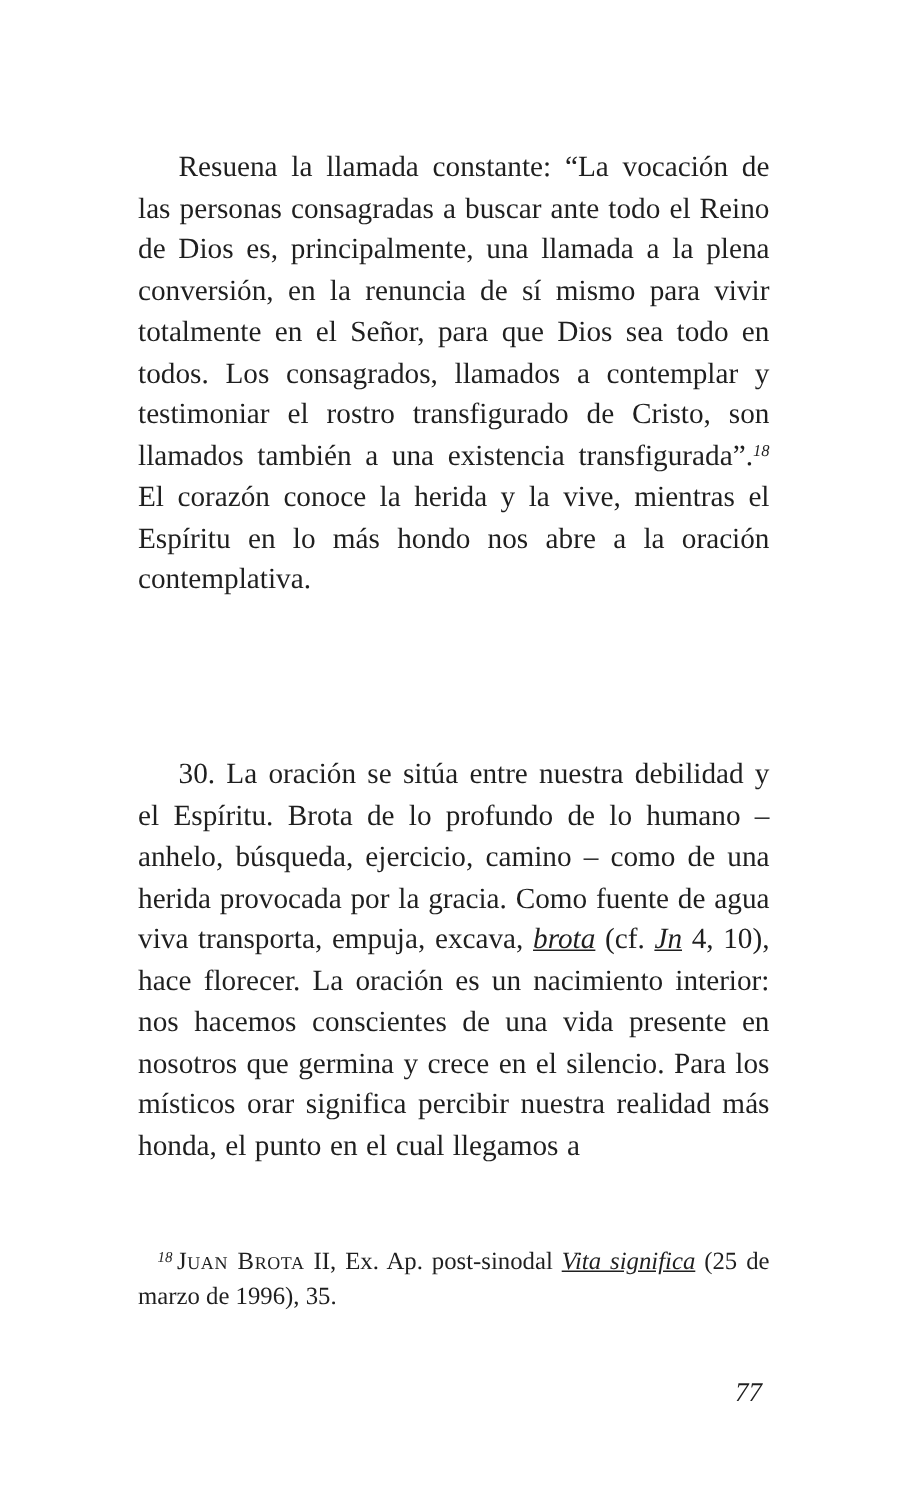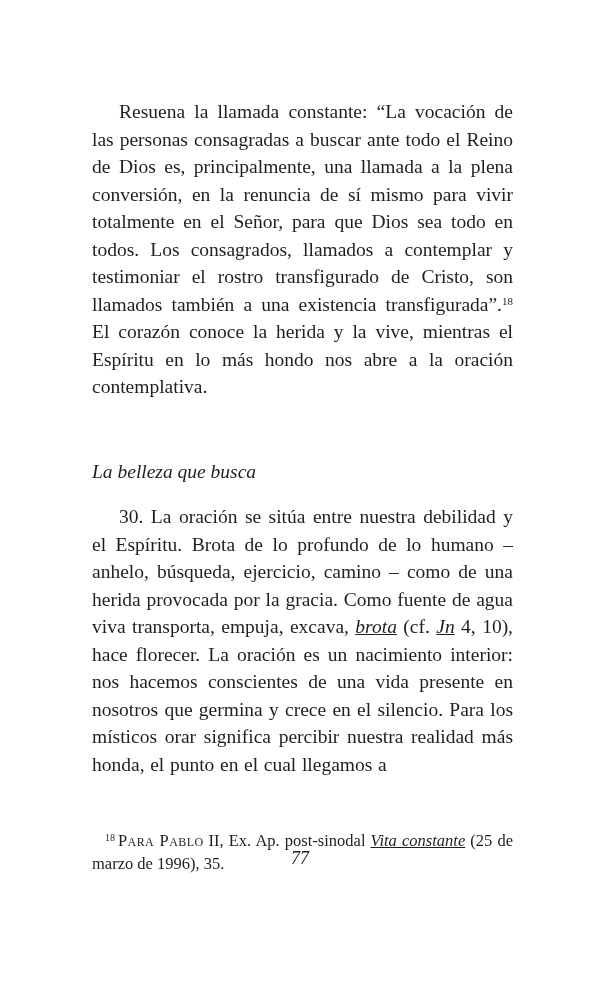--- a/index.html
+++ b/index.html
@@ -51,20 +51,21 @@
   }
   .para-num {
     font-weight: normal;
   }
   .fn-ref {
     font-size: 11px;
     line-height: 0;
     position: relative;
     top: -6px;
     vertical-align: baseline;
+    font-style: italic;
   }
   .footnote {
     position: absolute;
     left: 92px;
     top: 829px;
     width: 421px;
     margin: 0;
     font-size: 16.5px;
     line-height: 23px;
     text-align: justify;
@@ -75,39 +76,38 @@
     top: -5px;
     margin-right: 3px;
   }
   .smallcaps {
     font-variant: small-caps;
     letter-spacing: 0.4px;
   }
   .page-number {
     position: absolute;
     left: 92px;
-    top: 846px;
+    top: 916px;
     width: 421px;
-    text-align: center;
+    text-align: right;
     padding-right: 5px;
     box-sizing: border-box;
     font-size: 18px;
     font-style: italic;
     line-height: 24px;
   }
   i { font-style: italic; text-decoration: underline; }
 </style>
 </head>
 <body>
 
 <div class="page">
 
   <p class="text-block para-intro body-para"><span>Resuena la llamada constante: “La vocación de las personas consagradas a buscar ante todo el Reino de Dios es, principalmente, una llamada a la plena conversión, en la renuncia de sí mismo para vivir totalmente en el Señor, para que Dios sea todo en todos. Los consagrados, llamados a contemplar y testimoniar el rostro transfigurado de Cristo, son llamados también a una existencia transfigurada”.</span><sup class="fn-ref">18</sup><span> El corazón conoce la herida y la vive, mientras el Espíritu en lo más hondo nos abre a la oración contemplativa.</span></p>
 
-  <h2 class="section-heading">La belleza que busca</h2>
 
   <p class="text-block para-30 body-para"><b class="para-num">30.</b><span> La oración se sitúa entre nuestra debilidad y el Espíritu. Brota de lo profundo de lo humano – anhelo, búsqueda, ejercicio, camino – como de una herida provocada por la gracia. Como fuente de agua viva transporta, empuja, excava, </span><i>brota</i><span> (cf. </span><i>Jn</i><span> 4, 10), hace florecer. La oración es un nacimiento interior: nos hacemos conscientes de una vida presente en nosotros que germina y crece en el silencio. Para los místicos orar significa percibir nuestra realidad más honda, el punto en el cual llegamos a</span></p>
 
-  <p class="footnote"><sup class="fn-ref">18</sup><span class="smallcaps">Para Pablo</span><span> II, Ex. Ap. post-sinodal </span><i>Vita constante</i><span> (25 de marzo de 1996), 35.</span></p>
+  <p class="footnote"><sup class="fn-ref">18</sup><span class="smallcaps">Juan Brota</span><span> II, Ex. Ap. post-sinodal </span><i>Vita significa</i><span> (25 de marzo de 1996), 35.</span></p>
 
   <div class="page-number">77</div>
 
 </div>
 
 </body></html>

